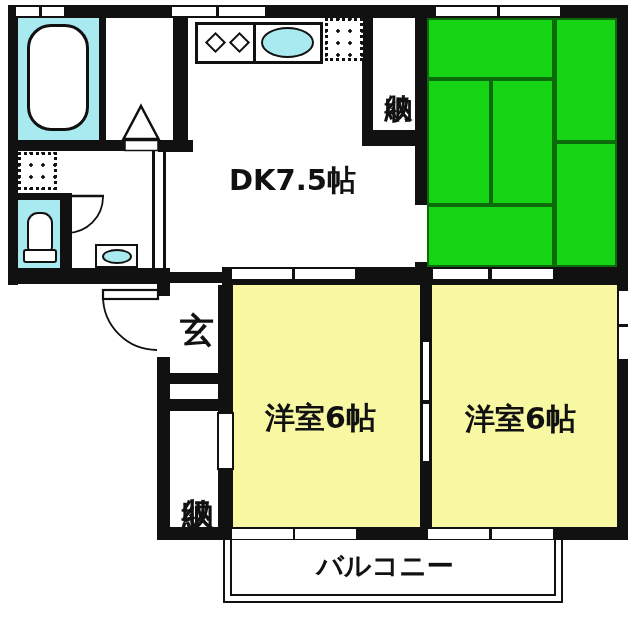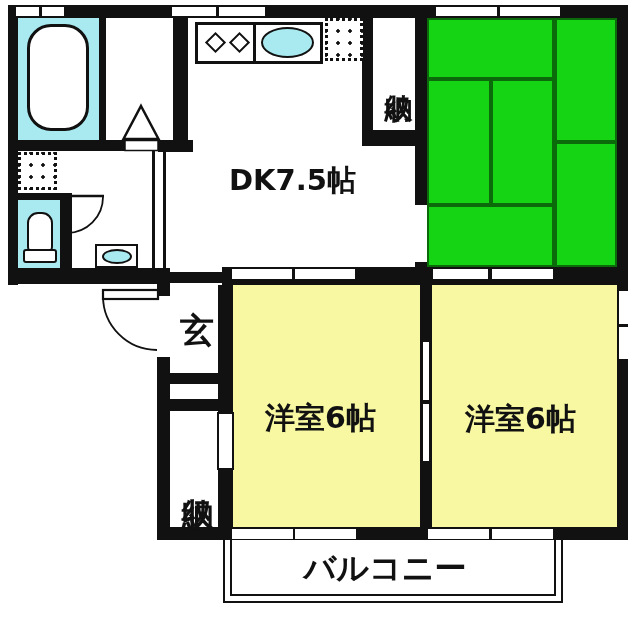--- a/index.html
+++ b/index.html
@@ -109,15 +109,15 @@
     <rect x="103" y="290" width="55" height="9" fill="#ffffff" stroke="#111111" stroke-width="2.2"></rect>
     <path d="M103,296 A54,54 0 0 0 157,350" fill="none" stroke="#111111" stroke-width="1.8"></path>
   </svg>
 
   <div class="label" style="left:205px;top:165px;width:175px;font-size:29px;">DK7.5帖</div>
   <div class="label vlabel" style="left:378px;top:29px;width:34px;height:86px;font-size:28px;">収納</div>
   <div class="label" style="left:177px;top:313px;width:40px;font-size:34px;">玄</div>
   <div class="label vlabel" style="left:174px;top:426px;width:40px;height:94px;font-size:32px;">収納</div>
   <div class="label" style="left:238px;top:402px;width:165px;font-size:30px;">洋室6帖</div>
   <div class="label" style="left:438px;top:403px;width:165px;font-size:30px;">洋室6帖</div>
-  <div class="label" style="left:300px;top:552px;width:170px;font-size:32px;">バルコニー</div>
+  <div class="label" style="left:300px;top:552px;width:170px;font-size:27px;">バルコニー</div>
 
 </div>
 
 </body></html>

